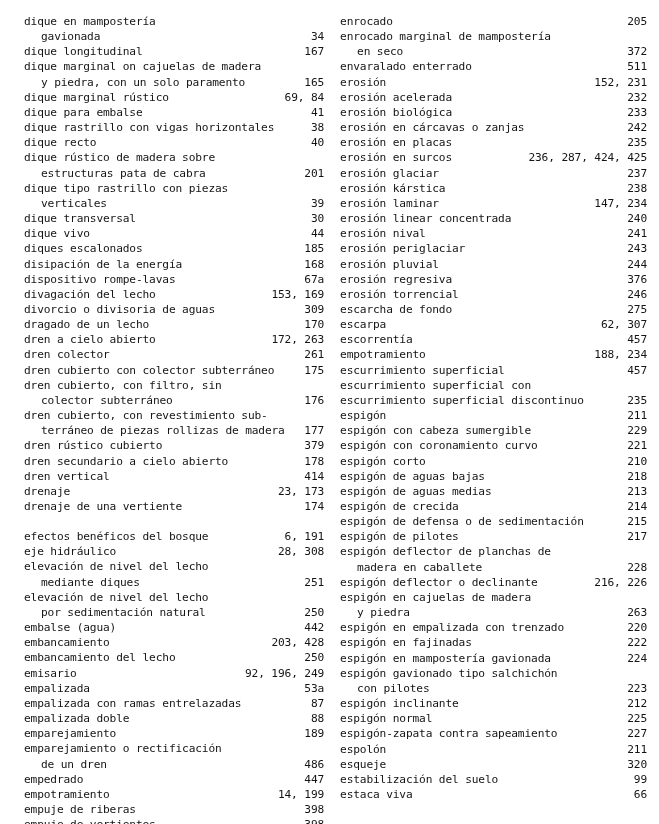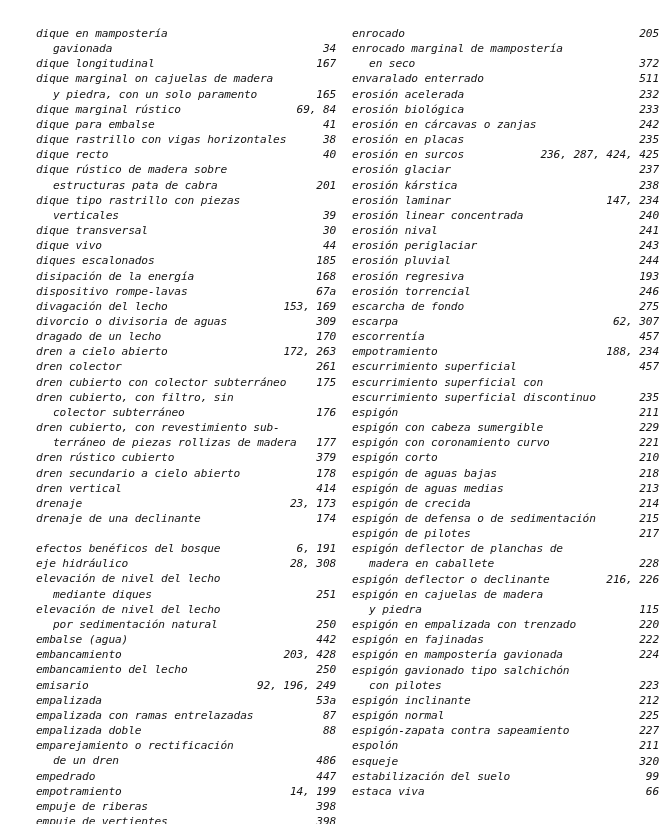--- a/index.html
+++ b/index.html
@@ -11,23 +11,22 @@
     width: 659px;
     height: 824px;
     font-family: "DejaVu Sans Mono", monospace;
     color: #141414;
     overflow: hidden;
   }
   .page {
     position: relative;
     width: 560px;
     height: 824px;
-    padding: 12px;
+    padding: 0;
     box-sizing: border-box;
-    font-style: italic;
   }
   .columns {
     display: flex;
     flex-direction: row;
     width: 659px;
     box-sizing: border-box;
     padding: 14px 12px 0 24px;
   }
   .col {
     box-sizing: border-box;
@@ -104,60 +103,62 @@
         <div class="entry"><span class="term">dren colector</span><span class="pages">261</span></div>
         <div class="entry"><span class="term">dren cubierto con colector subterráneo</span><span class="pages">175</span></div>
         <div class="entry"><span class="term">dren cubierto, con filtro, sin</span><span class="pages"></span></div>
         <div class="entry cont"><span class="term">colector subterráneo</span><span class="pages">176</span></div>
         <div class="entry"><span class="term">dren cubierto, con revestimiento sub-</span><span class="pages"></span></div>
         <div class="entry cont"><span class="term">terráneo de piezas rollizas de madera</span><span class="pages">177</span></div>
         <div class="entry"><span class="term">dren rústico cubierto</span><span class="pages">379</span></div>
         <div class="entry"><span class="term">dren secundario a cielo abierto</span><span class="pages">178</span></div>
         <div class="entry"><span class="term">dren vertical</span><span class="pages">414</span></div>
         <div class="entry"><span class="term">drenaje</span><span class="pages">23, 173</span></div>
-        <div class="entry"><span class="term">drenaje de una declinante</span><span class="pages">174</span></div>
+        <div class="entry"><span class="term">drenaje de una vertiente</span><span class="pages">174</span></div>
         <div class="gap"></div>
         <div class="entry"><span class="term">efectos benéficos del bosque</span><span class="pages">6, 191</span></div>
         <div class="entry"><span class="term">eje hidráulico</span><span class="pages">28, 308</span></div>
         <div class="entry"><span class="term">elevación de nivel del lecho</span><span class="pages"></span></div>
         <div class="entry cont"><span class="term">mediante diques</span><span class="pages">251</span></div>
         <div class="entry"><span class="term">elevación de nivel del lecho</span><span class="pages"></span></div>
         <div class="entry cont"><span class="term">por sedimentación natural</span><span class="pages">250</span></div>
         <div class="entry"><span class="term">embalse (agua)</span><span class="pages">442</span></div>
         <div class="entry"><span class="term">embancamiento</span><span class="pages">203, 428</span></div>
         <div class="entry"><span class="term">embancamiento del lecho</span><span class="pages">250</span></div>
         <div class="entry"><span class="term">emisario</span><span class="pages">92, 196, 249</span></div>
         <div class="entry"><span class="term">empalizada</span><span class="pages">53a</span></div>
         <div class="entry"><span class="term">empalizada con ramas entrelazadas</span><span class="pages">87</span></div>
         <div class="entry"><span class="term">empalizada doble</span><span class="pages">88</span></div>
+        <div class="entry"><span class="term">emparejamiento</span><span class="pages">189</span></div>
         <div class="entry"><span class="term">emparejamiento o rectificación</span><span class="pages"></span></div>
         <div class="entry cont"><span class="term">de un dren</span><span class="pages">486</span></div>
         <div class="entry"><span class="term">empedrado</span><span class="pages">447</span></div>
         <div class="entry"><span class="term">empotramiento</span><span class="pages">14, 199</span></div>
         <div class="entry"><span class="term">empuje de riberas</span><span class="pages">398</span></div>
         <div class="entry"><span class="term">empuje de vertientes</span><span class="pages">398</span></div>
       </div>
     <div class="col col-right" id="col-right">
         <div class="entry"><span class="term">enrocado</span><span class="pages">205</span></div>
         <div class="entry"><span class="term">enrocado marginal de mampostería</span><span class="pages"></span></div>
         <div class="entry cont"><span class="term">en seco</span><span class="pages">372</span></div>
         <div class="entry"><span class="term">envaralado enterrado</span><span class="pages">511</span></div>
+        <div class="entry"><span class="term">erosión</span><span class="pages">152, 231</span></div>
         <div class="entry"><span class="term">erosión acelerada</span><span class="pages">232</span></div>
         <div class="entry"><span class="term">erosión biológica</span><span class="pages">233</span></div>
         <div class="entry"><span class="term">erosión en cárcavas o zanjas</span><span class="pages">242</span></div>
         <div class="entry"><span class="term">erosión en placas</span><span class="pages">235</span></div>
         <div class="entry"><span class="term">erosión en surcos</span><span class="pages">236, 287, 424, 425</span></div>
         <div class="entry"><span class="term">erosión glaciar</span><span class="pages">237</span></div>
         <div class="entry"><span class="term">erosión kárstica</span><span class="pages">238</span></div>
         <div class="entry"><span class="term">erosión laminar</span><span class="pages">147, 234</span></div>
         <div class="entry"><span class="term">erosión linear concentrada</span><span class="pages">240</span></div>
         <div class="entry"><span class="term">erosión nival</span><span class="pages">241</span></div>
         <div class="entry"><span class="term">erosión periglaciar</span><span class="pages">243</span></div>
         <div class="entry"><span class="term">erosión pluvial</span><span class="pages">244</span></div>
-        <div class="entry"><span class="term">erosión regresiva</span><span class="pages">193</span></div>
+        <div class="entry"><span class="term">erosión regresiva</span><span class="pages">376</span></div>
         <div class="entry"><span class="term">erosión torrencial</span><span class="pages">246</span></div>
         <div class="entry"><span class="term">escarcha de fondo</span><span class="pages">275</span></div>
         <div class="entry"><span class="term">escarpa</span><span class="pages">62, 307</span></div>
         <div class="entry"><span class="term">escorrentía</span><span class="pages">457</span></div>
         <div class="entry"><span class="term">empotramiento</span><span class="pages">188, 234</span></div>
         <div class="entry"><span class="term">escurrimiento superficial</span><span class="pages">457</span></div>
         <div class="entry"><span class="term">escurrimiento superficial con</span><span class="pages"></span></div>
         <div class="entry"><span class="term">escurrimiento superficial discontinuo</span><span class="pages">235</span></div>
         <div class="entry"><span class="term">espigón</span><span class="pages">211</span></div>
         <div class="entry"><span class="term">espigón con cabeza sumergible</span><span class="pages">229</span></div>
@@ -165,21 +166,21 @@
         <div class="entry"><span class="term">espigón corto</span><span class="pages">210</span></div>
         <div class="entry"><span class="term">espigón de aguas bajas</span><span class="pages">218</span></div>
         <div class="entry"><span class="term">espigón de aguas medias</span><span class="pages">213</span></div>
         <div class="entry"><span class="term">espigón de crecida</span><span class="pages">214</span></div>
         <div class="entry"><span class="term">espigón de defensa o de sedimentación</span><span class="pages">215</span></div>
         <div class="entry"><span class="term">espigón de pilotes</span><span class="pages">217</span></div>
         <div class="entry"><span class="term">espigón deflector de planchas de</span><span class="pages"></span></div>
         <div class="entry cont"><span class="term">madera en caballete</span><span class="pages">228</span></div>
         <div class="entry"><span class="term">espigón deflector o declinante</span><span class="pages">216, 226</span></div>
         <div class="entry"><span class="term">espigón en cajuelas de madera</span><span class="pages"></span></div>
-        <div class="entry cont"><span class="term">y piedra</span><span class="pages">115</span></div>
+        <div class="entry cont"><span class="term">y piedra</span><span class="pages">263</span></div>
         <div class="entry"><span class="term">espigón en empalizada con trenzado</span><span class="pages">220</span></div>
         <div class="entry"><span class="term">espigón en fajinadas</span><span class="pages">222</span></div>
         <div class="entry"><span class="term">espigón en mampostería gavionada</span><span class="pages">224</span></div>
         <div class="entry"><span class="term">espigón gavionado tipo salchichón</span><span class="pages"></span></div>
         <div class="entry cont"><span class="term">con pilotes</span><span class="pages">223</span></div>
         <div class="entry"><span class="term">espigón inclinante</span><span class="pages">212</span></div>
         <div class="entry"><span class="term">espigón normal</span><span class="pages">225</span></div>
         <div class="entry"><span class="term">espigón-zapata contra sapeamiento</span><span class="pages">227</span></div>
         <div class="entry"><span class="term">espolón</span><span class="pages">211</span></div>
         <div class="entry"><span class="term">esqueje</span><span class="pages">320</span></div>

